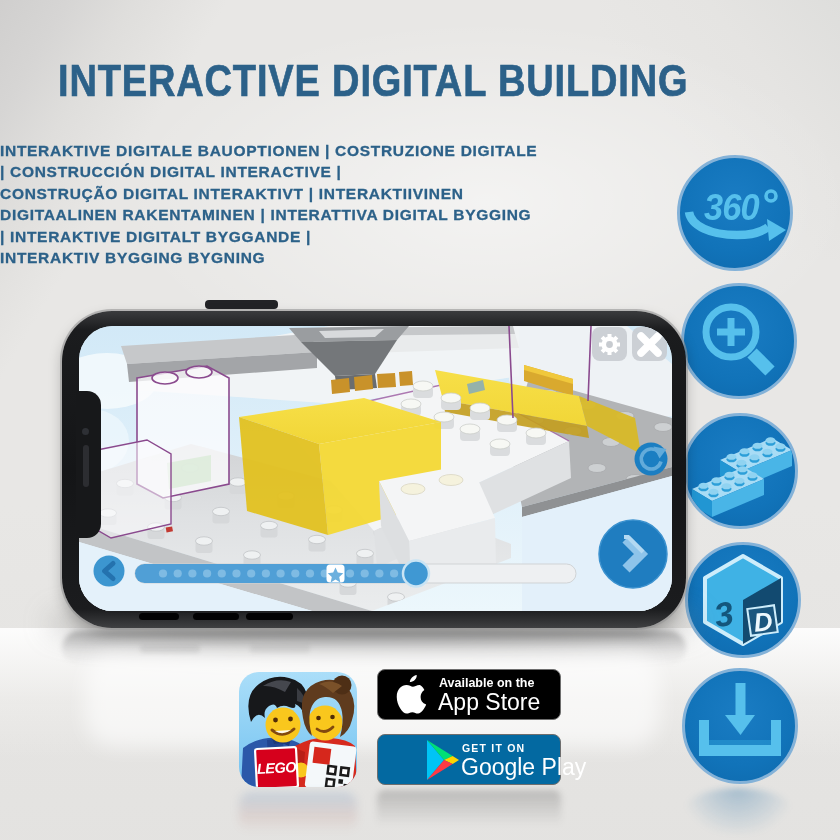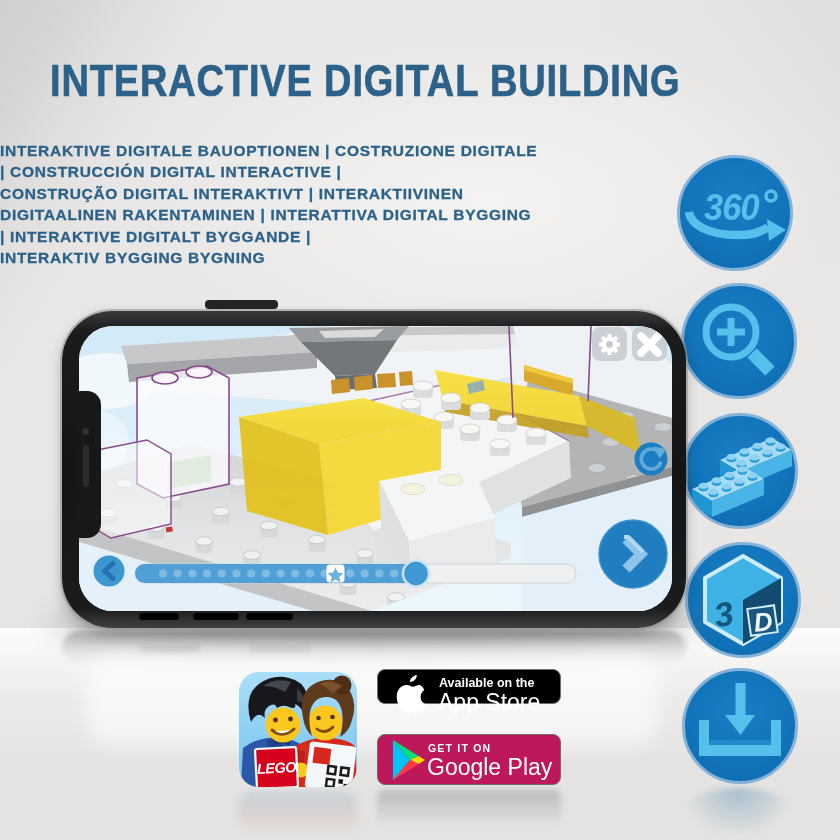--- a/index.html
+++ b/index.html
@@ -17,21 +17,21 @@
   <div class="abs" style="left:0;top:0;width:840px;height:840px;background:
     linear-gradient(121deg, #d0cfce 0%, #d6d5d4 5%, #dfdedc 10%, #e8e7e5 17%, #e8e7e5 100%);"></div>
   <div class="abs" style="left:600px;top:0;width:240px;height:260px;background:
     linear-gradient(232deg, #dededc 0%, #e5e4e2 30%, rgba(232,231,229,0) 60%);"></div>
   <div class="abs" style="left:0;top:0;width:840px;height:840px;background:
     radial-gradient(ellipse 520px 260px at 58% 24%, rgba(255,255,255,0.5), rgba(255,255,255,0) 70%),
     linear-gradient(180deg, rgba(228,227,225,0.0) 60%, rgba(223,222,220,0.5) 100%);"></div>
   <div class="abs" style="left:0;top:628px;width:840px;height:130px;background:
     linear-gradient(180deg, rgba(255,255,255,0.9), rgba(244,243,241,0.45) 55%, rgba(236,235,233,0) 100%);"></div>
 
-  <div class="abs" style="left:0;top:56px;width:704px;text-align:center;">
+  <div class="abs" style="left:8px;top:56px;width:704px;text-align:center;">
     <span id="title" style="display:inline-block;font-weight:bold;font-size:44px;color:#2c6189;letter-spacing:1px;-webkit-text-stroke:0.7px #2c6189;transform:scaleX(0.863);transform-origin:50% 50%;white-space:nowrap;">INTERACTIVE DIGITAL BUILDING</span>
   </div>
 
   <div id="subs" class="abs" style="left:0;top:139.5px;width:800px;text-align:left;font-weight:bold;font-size:15.5px;line-height:21.6px;color:#2c6189;letter-spacing:0.7px;-webkit-text-stroke:0.3px #2c6189;">
     <div>INTERAKTIVE DIGITALE BAUOPTIONEN | COSTRUZIONE DIGITALE</div>
     <div>| CONSTRUCCIÓN DIGITAL INTERACTIVE |</div>
     <div>CONSTRUÇÃO DIGITAL INTERAKTIVT | INTERAKTIIVINEN</div>
     <div>DIGITAALINEN RAKENTAMINEN | INTERATTIVA DIGITAL BYGGING</div>
     <div>| INTERAKTIVE DIGITALT BYGGANDE |</div>
     <div>INTERAKTIV BYGGING BYGNING</div>
@@ -616,37 +616,37 @@
         </g>
 
         <g transform="rotate(-3 38 96)">
           <rect x="17" y="76" width="41" height="40" rx="2" fill="#d6001c" stroke="#ffffff" stroke-width="2.2"></rect>
           <text x="37.5" y="101" text-anchor="middle" font-family="Liberation Sans" font-weight="bold" font-style="italic" font-size="14.5" fill="#ffffff" letter-spacing="-0.5">LEGO</text>
         </g>
       </g>
     </svg>
   </div>
 
-  <div class="abs" style="left:377px;top:669px;width:184px;height:35px;border-radius:8px;background:#000;border:1px solid #6e6e6e;box-sizing:border-box;">
+  <div class="abs" style="left:377px;top:669px;width:184px;height:51px;border-radius:8px;background:#000;border:1px solid #6e6e6e;box-sizing:border-box;">
     <svg width="182" height="49" viewBox="0 0 182 49">
 
       <g fill="#ffffff" transform="translate(33,24.5) scale(1.5) translate(-31,-19)">
         <path d="M 30.2,10.6 C 30.5,8.2 32.7,6.3 34.8,6 C 35.1,8.5 32.4,11 30.2,10.6 Z"></path>
         <path d="M 36.9,12.6 C 34.9,12.5 33.3,13.8 32.3,13.8 C 31.2,13.8 29.7,12.7 28,12.7 C 24.8,12.8 21.5,15.4 21.5,20.6 C 21.5,25.9 25.4,31.7 28.1,31.7 C 29.4,31.7 30.2,30.8 31.9,30.8 C 33.6,30.8 34.1,31.7 35.7,31.7 C 38,31.7 40.3,28 41.1,25.7 C 38.5,24.7 37.4,22.9 37.4,20.6 C 37.4,18.6 38.4,17 39.9,16 C 39.1,14 37.4,12.7 36.9,12.6 Z"></path>
       </g>
       <text x="61" y="17" font-family="Liberation Sans" font-weight="bold" font-size="12.5" fill="#ffffff">Available on the</text>
       <text x="60" y="40" font-family="Liberation Sans" font-size="23" fill="#ffffff">App Store</text>
     </svg>
   </div>
 
   <div class="abs" style="left:377px;top:790px;width:184px;height:42px;border-radius:8px;background:linear-gradient(180deg, rgba(40,40,40,0.22), rgba(40,40,40,0) 85%);filter:blur(3px);"></div>
   <div class="abs" style="left:239px;top:792px;width:118px;height:40px;border-radius:12px;background:linear-gradient(180deg, rgba(120,160,200,0.28), rgba(160,60,50,0.10) 60%, rgba(160,60,50,0) 100%);filter:blur(4px);"></div>
   <div class="abs" style="left:684px;top:788px;width:108px;height:46px;border-radius:50%;background:radial-gradient(ellipse at 50% 0%, rgba(20,100,160,0.30), rgba(20,100,160,0) 75%);filter:blur(3px);"></div>
 
-  <div class="abs" style="left:377px;top:734px;width:184px;height:51px;border-radius:8px;background:#be185d;border:1px solid #6e6e6e;box-sizing:border-box;">
+  <div class="abs" style="left:377px;top:734px;width:184px;height:51px;border-radius:8px;background:#0369a1;border:1px solid #6e6e6e;box-sizing:border-box;padding-left:34px;">
     <svg width="182" height="49" viewBox="0 0 182 49">
 
       <g transform="translate(15,5)">
         <polygon points="0,0 0,40 17,20" fill="#00c4f5"></polygon>
         <polygon points="0,0 25.6,16 17,20" fill="#00e076"></polygon>
         <polygon points="25.6,16 32,20 25.6,24 17,20" fill="#ffd500"></polygon>
         <polygon points="0,40 25.6,24 17,20" fill="#ff3a44"></polygon>
       </g>
       <text x="50" y="17" font-family="Liberation Sans" font-weight="bold" font-size="10.5" fill="#ffffff" letter-spacing="1.2">GET IT ON</text>
       <text x="49" y="40" font-family="Liberation Sans" font-size="23" fill="#ffffff">Google Play</text>

